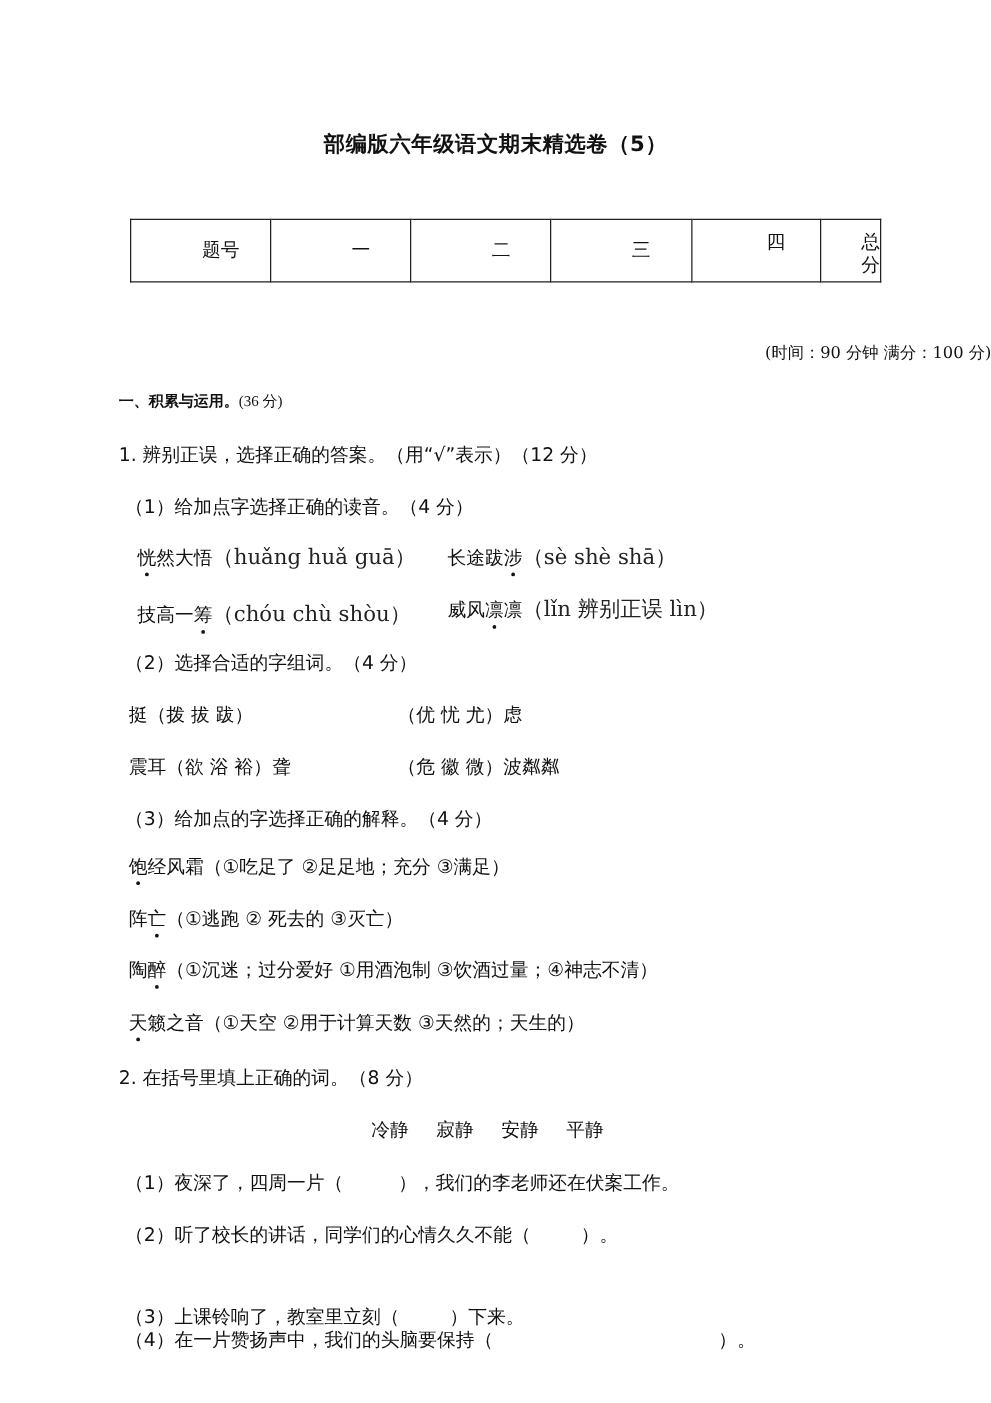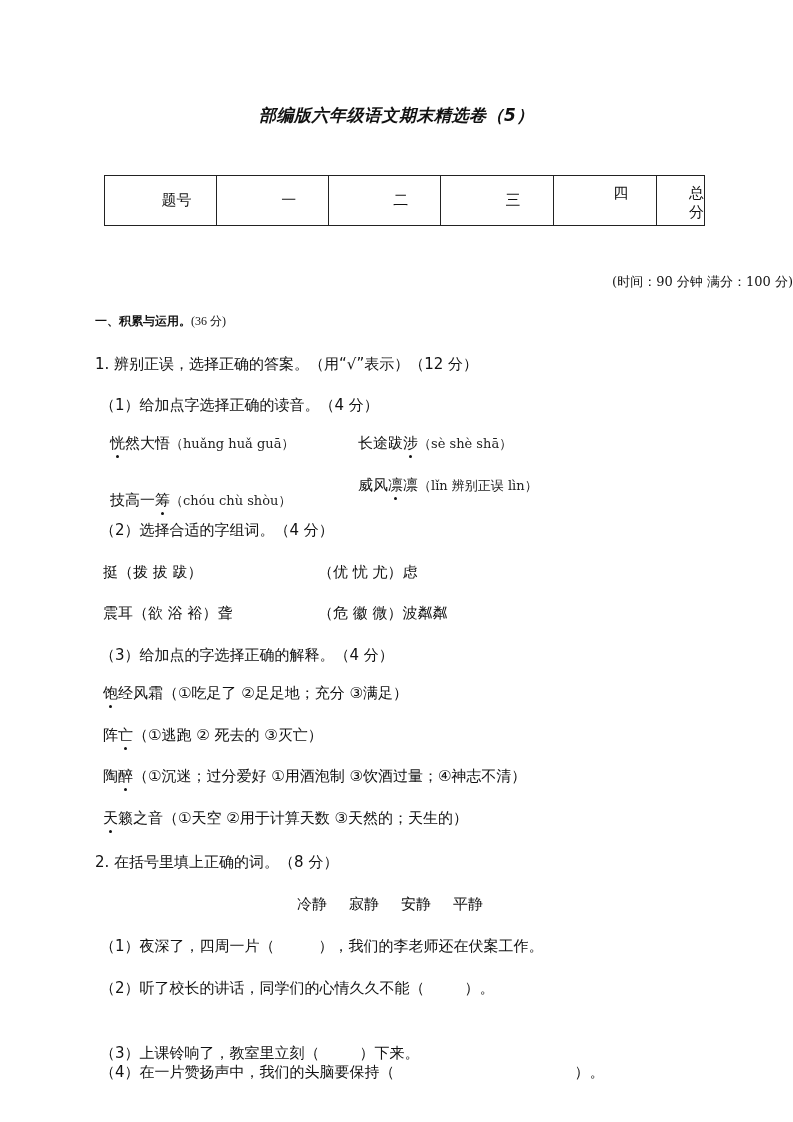--- a/index.html
+++ b/index.html
@@ -4,37 +4,37 @@
 <style>
   html, body { margin: 0; padding: 0; background: #ffffff; }
   body {
     width: 793px; height: 1122px; position: relative; overflow: hidden;
     font-family: "DejaVu Sans", "Liberation Sans", sans-serif;
     color: #111111;
   }
   .abs { position: absolute; white-space: nowrap; }
   .title {
     left: 0; width: 793px; top: 104px; text-align: center;
-    font-size: 17px; font-weight: bold; letter-spacing: 0.5px; font-style: italic;
+    font-size: 17px; font-weight: bold; letter-spacing: 0.5px;
   }
   table.score {
     position: absolute; left: 104px; top: 175px;
     width: 601px; border-collapse: collapse;
     font-size: 15px;
   }
   table.score td {
     border: 1.3px solid #222; text-align: center; height: 41px; padding: 0;
   }
   table.score tr.r1 td { height: 41px; padding-left: 32px; }
   table.score td.top { vertical-align: top; padding-top: 8px; height: 33px; }
   .note { left: 0; width: 793px; text-align: right; top: 273px; font-size: 13px; font-family: "DejaVu Serif", "Liberation Serif", serif; }
   .sec { left: 95px; font-size: 12px; font-weight: bold; }
   .sec .pts { font-weight: normal; font-family: "Liberation Serif", serif; }
   .line { font-size: 15px; }
-  .py { font-family: "DejaVu Serif", "Liberation Serif", serif; font-size: 13px; color: #222; }
+  .py { font-family: "DejaVu Serif", "Liberation Serif", serif; font-size: 17px; color: #222; }
   .dot { position: relative; display: inline-block; }
   .dot::after {
     content: ""; position: absolute; left: 50%; bottom: -5px;
     width: 3px; height: 3px; margin-left: -1.5px; border-radius: 50%; background: #111;
   }
   .gap { display: inline-block; }
   .blank { display: inline-block; }
 </style>
 </head>
 <body>
@@ -62,21 +62,21 @@
 
 <div class="abs line" style="left:95px; top:355px">1. 辨别正误，选择正确的答案。（用“√”表示）（12 分）</div>
 <div class="abs line" style="left:100px; top:396px">（1）给加点字选择正确的读音。（4 分）</div>
 
 <div class="abs line" style="left:110px; top:434px">
   <span></span><span class="dot">恍</span><span>然大悟</span><span class="py">（huǎng   huǎ   guā）</span>
 </div>
 <div class="abs line" style="left:358px; top:434px">
   <span>长途跋</span><span class="dot">涉</span><span></span><span class="py">（sè   shè   shā）</span>
 </div>
-<div class="abs line" style="left:110px; top:491px">
+<div class="abs line" style="left:110px; top:480px">
   <span>技高一</span><span class="dot">筹</span><span></span><span class="py">（chóu   chù   shòu）</span>
 </div>
 <div class="abs line" style="left:358px; top:476px">
   <span>威风</span><span class="dot">凛</span><span>凛</span><span class="py">（lǐn   辨别正误   lìn）</span>
 </div>
 
 <div class="abs line" style="left:100px; top:521px">（2）选择合适的字组词。（4 分）</div>
 <div class="abs line" style="left:103px; top:563px">挺（拨   拔   跋）</div>
 <div class="abs line" style="left:318px; top:563px">（优   忧   尤）虑</div>
 <div class="abs line" style="left:103px; top:604px">震耳（欲   浴   裕）聋</div>

